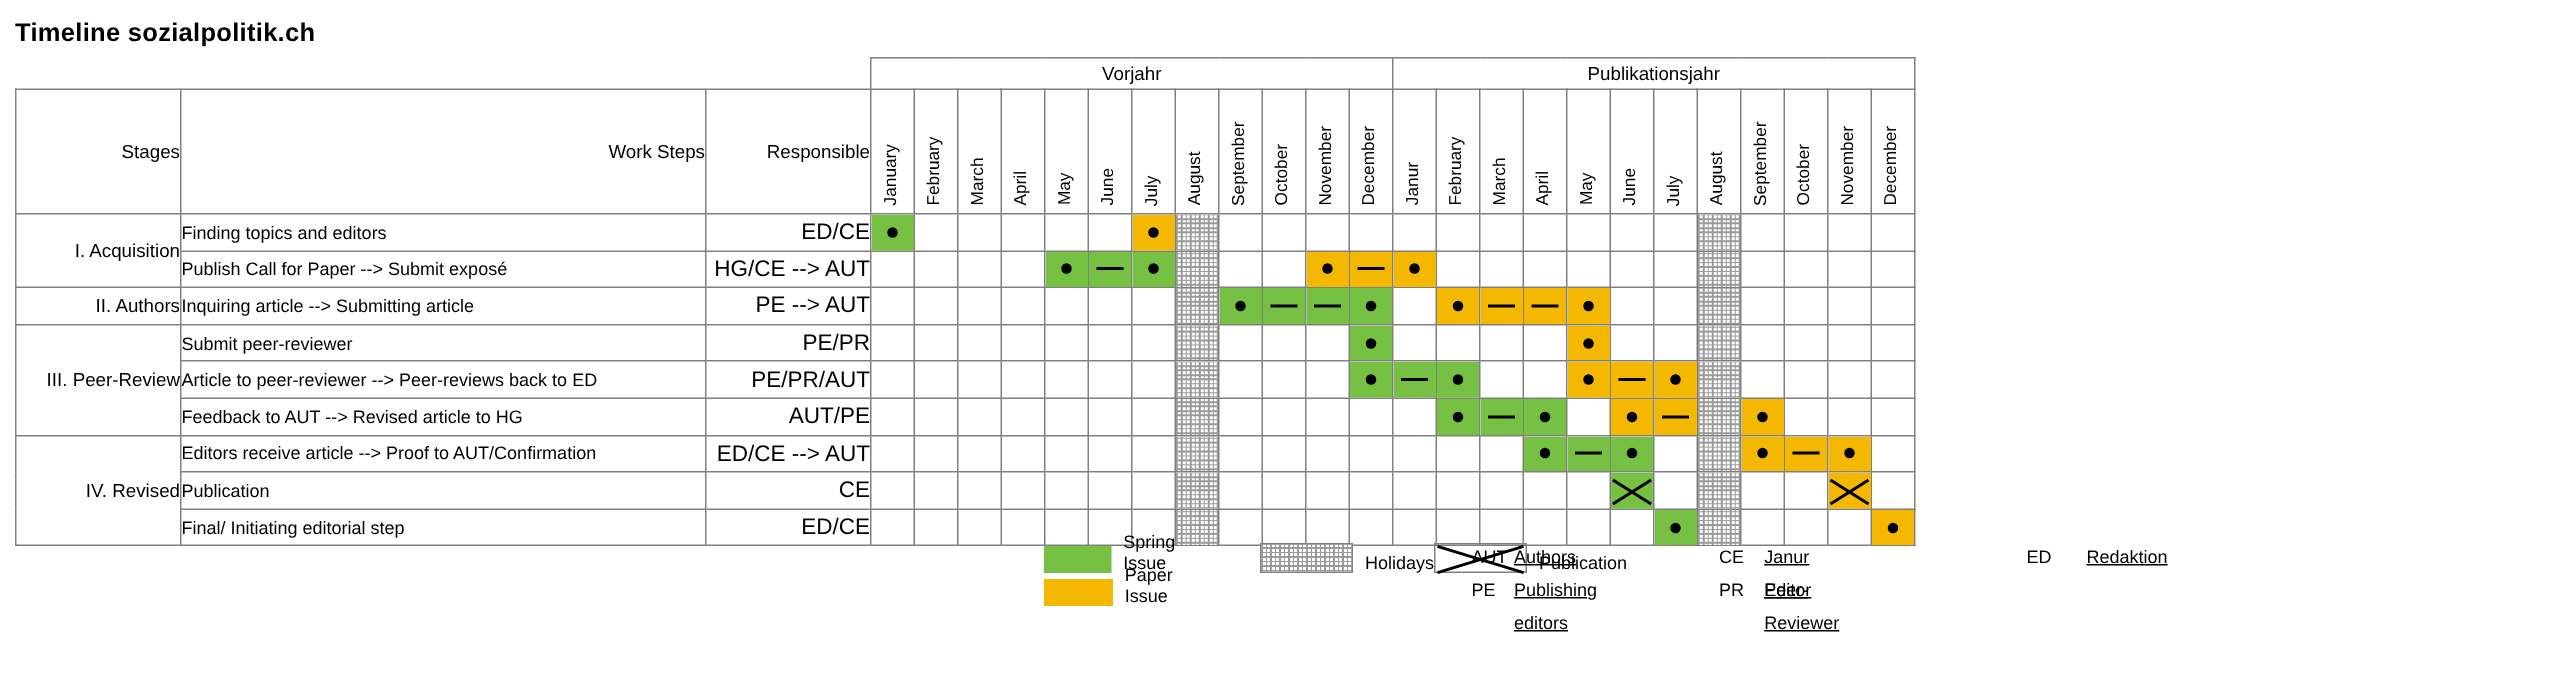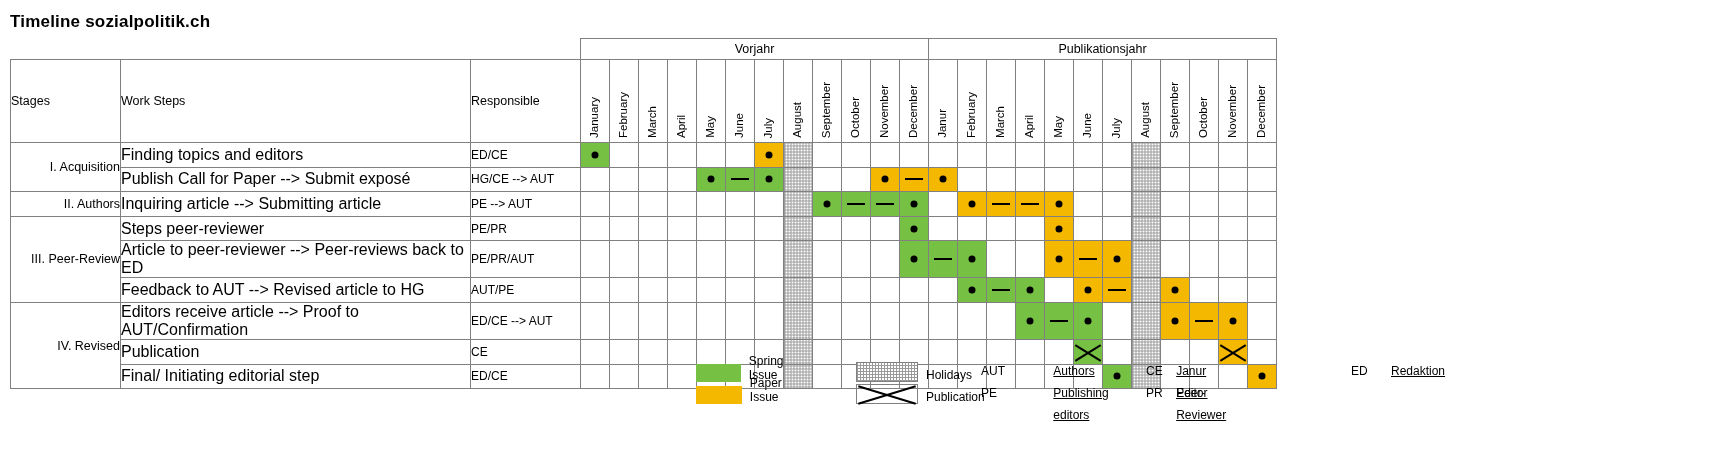--- a/index.html
+++ b/index.html
@@ -13,28 +13,28 @@
   table.timeline td,table.timeline th{border:1px solid #808080;padding:0;margin:0;font-weight:normal;}
 
   .yr-head{height:20px;font-size:12.5px;font-weight:bold;text-align:center;border-bottom:1px solid #808080;}
   .blank-head{border:none !important;}
 
   .col-stage{width:110px;}
   .col-steps{width:350px;}
   .col-resp{width:110px;}
   .month{width:29px;}
 
-  .hdr-cell{height:82px;text-align:left;vertical-align:middle;font-size:12.5px;font-weight:bold;}
+  .hdr-cell{height:82px;text-align:right;vertical-align:middle;font-size:12.5px;font-weight:bold;}
   .month-hdr{height:82px;vertical-align:bottom;text-align:center;padding-bottom:3px;}
   .month-hdr span{display:inline-block;writing-mode:vertical-rl;transform:rotate(180deg);font-size:11.5px;white-space:nowrap;line-height:1;}
 
   tr.row{height:24.6px;}
   td.stage{font-size:12.5px;font-weight:bold;text-align:right;padding-left:6px;vertical-align:middle;}
-  td.step{font-size:16px;text-align:left;padding-left:12px;vertical-align:middle;}
-  td.resp{font-size:12px;text-align:left;vertical-align:middle;}
+  td.step{font-size:12px;text-align:left;padding-left:12px;vertical-align:middle;}
+  td.resp{font-size:15px;text-align:right;vertical-align:middle;}
   td.cell{position:relative;vertical-align:middle;}
 
   .spring{background:#76c043;}
   .fall{background:#f5b800;}
   .holiday{background-image:
       repeating-linear-gradient(0deg, #9a9a9a 0 1px, transparent 1px 3px),
       repeating-linear-gradient(90deg, #9a9a9a 0 1px, transparent 1px 3px);
       background-color:#ffffff;}
 
   
@@ -248,21 +248,21 @@
           <td class="cell"></td>
           <td class="cell"></td>
           <td class="cell holiday"></td>
           <td class="cell"></td>
           <td class="cell"></td>
           <td class="cell"></td>
           <td class="cell"></td>
         </tr>
         <tr class="row">
           <td class="stage" rowspan="3">III. Peer-Review</td>
-          <td class="step">Steps peer-reviewer</td>
+          <td class="step">Submit peer-reviewer</td>
           <td class="resp">PE/PR</td>
           <td class="cell"></td>
           <td class="cell"></td>
           <td class="cell"></td>
           <td class="cell"></td>
           <td class="cell"></td>
           <td class="cell"></td>
           <td class="cell"></td>
           <td class="cell holiday"></td>
           <td class="cell"></td>
@@ -480,32 +480,32 @@
         <div class="lrow">
           <span class="swatch sw-spring"></span>
           <span>Spring Issue</span>
         </div>
         <div class="lrow">
           <span class="swatch sw-fall"></span>
           <span>Paper Issue</span>
         </div>
       </div>
 
-      <div class="lgroup" style="left:160px;top:0;flex-direction:column;">
+      <div class="lgroup" style="left:144px;top:0;flex-direction:row;">
         <div class="lrow">
           <span class="swatch sw-holiday holiday"></span>
           <span>Holidays</span>
         </div>
         <div class="lrow">
           <span class="swatch sw-pub"></span>
           <span>Publication</span>
         </div>
       </div>
 
-      <div class="lgroup" style="left:285px;top:0;gap:44px;">
+      <div class="lgroup" style="left:285px;top:0;">
         <div class="lg-col1">
           <span class="abbr">AUT</span>
           <span class="abbr">PE</span>
         </div>
         <div>
           <span class="mean">Authors</span>
           <span class="mean">Publishing editors</span>
         </div>
       </div>
 

